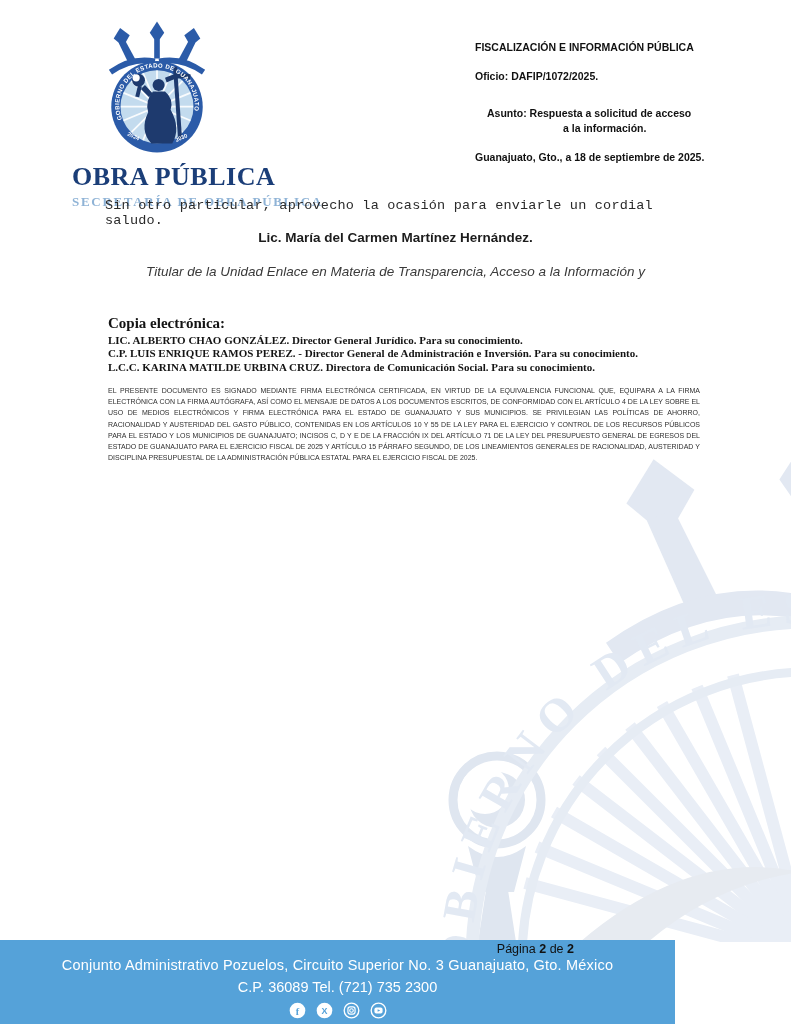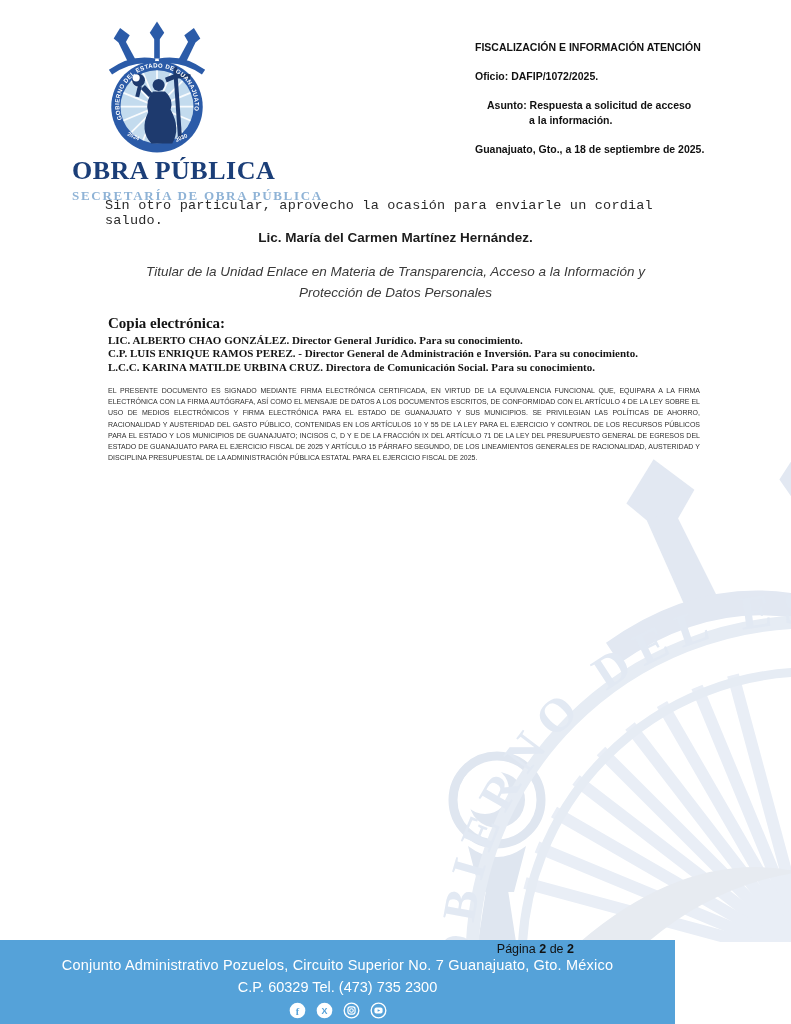--- a/index.html
+++ b/index.html
@@ -9,33 +9,33 @@
     background:#ffffff; overflow:hidden;
     font-family:"Liberation Sans", sans-serif; color:#1a1a1a;
   }
   
   .watermark { position:absolute; left:420px; top:430px; pointer-events:none; }
   
   .logo-block { position:absolute; left:72px; top:20px; width:170px; text-align:center; }
   .logo-seal { display:block; margin:0 auto; }
   .logo-title {
     font-family:"Liberation Serif", serif; font-weight:bold;
-    font-size:26px; color:#1b3e78; letter-spacing:0.5px; margin-top:2px; white-space:nowrap;
+    font-size:26px; color:#1b3e78; letter-spacing:0.5px; margin-top:8px; white-space:nowrap;
   }
   .logo-subtitle {
     font-family:"Liberation Serif", serif; font-weight:bold;
     font-size:13px; color:#8fb3d6; letter-spacing:1.7px; margin-top:2px; white-space:nowrap;
   }
   .office-block {
     position:absolute; left:475px; top:40px; width:250px;
     font-size:10.5px; font-weight:bold; line-height:15px; color:#111;
   }
   .office-block .gap { height:14px; }
-  .asunto-1 { margin-left:12px; }
-  .asunto-2 { margin-left:54px; }
+  .asunto-1 { margin-left:12px;margin-top:8px; }
+  .asunto-2 { margin-left:88px; }
   
   .closing {
     position:absolute; left:105px; top:198px; width:592px;
     font-size:13.5px; color:#2a2a2a; letter-spacing:0.2px;font-family:Liberation Mono, monospace;
   }
   .signatory-name {
     position:absolute; left:0; top:230px; width:791px; text-align:center;
     font-size:13.5px; font-weight:bold; color:#1c1c1c;
   }
   .signatory-title {
@@ -191,52 +191,51 @@
         <textPath href="#sealArc" startOffset="0%">GOBIERNO DEL ESTADO DE GUANAJUATO</textPath>
       </text>
       <text x="63" y="144" font-size="7" font-weight="bold" fill="#ffffff" font-family="Liberation Sans, sans-serif" transform="rotate(25 68 142)">2024</text>
       <text x="122" y="148" font-size="7" font-weight="bold" fill="#ffffff" font-family="Liberation Sans, sans-serif" transform="rotate(-25 128 144)">2030</text>
     </svg>
     <div class="logo-title">OBRA PÚBLICA</div>
     <div class="logo-subtitle">SECRETARÍA DE OBRA PÚBLICA</div>
   </div>
 
   <div class="office-block">
-    <div>FISCALIZACIÓN E INFORMACIÓN ATENCIÓN</div>
+    <div>FISCALIZACIÓN E INFORMACIÓN PÚBLICA</div>
     <div class="gap"></div>
     <div>Oficio: DAFIP/1072/2025.</div>
     <div class="gap"></div>
     <div class="asunto-1">Asunto: Respuesta a solicitud de acceso</div>
     <div class="asunto-2">a la información.</div>
     <div class="gap"></div>
     <div>Guanajuato, Gto., a 18 de septiembre de 2025.</div>
   </div>
 
   <div class="closing">Sin otro particular, aprovecho la ocasión para enviarle un cordial saludo.</div>
 
   <div class="signatory-name">Lic. María del Carmen Martínez Hernández.</div>
 
   <div class="signatory-title">
     <div>Titular de la Unidad Enlace en Materia de Transparencia, Acceso a la Información y</div>
-    <div>Protección de Datos Personales</div>
   </div>
 
   <div class="cc-block">
     <div class="cc-heading">Copia electrónica:</div>
     <div>LIC. ALBERTO CHAO GONZÁLEZ.  Director General Jurídico. Para su conocimiento.</div>
     <div>C.P. LUIS ENRIQUE RAMOS PEREZ. - Director General de Administración e Inversión. Para su conocimiento.</div>
     <div>L.C.C. KARINA MATILDE URBINA CRUZ.  Directora de Comunicación Social. Para su conocimiento.</div>
   </div>
 
   <div class="legal-notice">EL PRESENTE DOCUMENTO ES SIGNADO MEDIANTE FIRMA ELECTRÓNICA CERTIFICADA, EN VIRTUD DE LA EQUIVALENCIA FUNCIONAL QUE, EQUIPARA A LA FIRMA ELECTRÓNICA CON LA FIRMA AUTÓGRAFA, ASÍ COMO EL MENSAJE DE DATOS A LOS DOCUMENTOS ESCRITOS, DE CONFORMIDAD CON EL ARTÍCULO 4 DE LA LEY SOBRE EL USO DE MEDIOS ELECTRÓNICOS Y FIRMA ELECTRÓNICA PARA EL ESTADO DE GUANAJUATO Y SUS MUNICIPIOS. SE PRIVILEGIAN LAS POLÍTICAS DE AHORRO, RACIONALIDAD Y AUSTERIDAD DEL GASTO PÚBLICO, CONTENIDAS EN LOS ARTÍCULOS 10 Y 55 DE LA LEY PARA EL EJERCICIO Y CONTROL DE LOS RECURSOS PÚBLICOS PARA EL ESTADO Y LOS MUNICIPIOS DE GUANAJUATO; INCISOS C, D Y E DE LA FRACCIÓN IX DEL ARTÍCULO 71 DE LA LEY DEL PRESUPUESTO GENERAL DE EGRESOS DEL ESTADO DE GUANAJUATO PARA EL EJERCICIO FISCAL DE 2025 Y ARTÍCULO 15 PÁRRAFO SEGUNDO, DE LOS LINEAMIENTOS GENERALES DE RACIONALIDAD, AUSTERIDAD Y DISCIPLINA PRESUPUESTAL DE LA ADMINISTRACIÓN PÚBLICA ESTATAL PARA EL EJERCICIO FISCAL DE 2025.</div>
 
   <div class="footer">
     <div class="page-label"><span>Página </span><b>2</b><span> de </span><b>2</b></div>
-    <div class="footer-address">Conjunto Administrativo Pozuelos, Circuito Superior No. 7  Guanajuato, Gto. México</div>
-    <div class="footer-contact">C.P. 60329 Tel. (473) 735 2300</div>
+    <div class="footer-address">Conjunto Administrativo Pozuelos, Circuito Superior No. 3  Guanajuato, Gto. México</div>
+    <div class="footer-contact">C.P. 36089 Tel. (721) 735 2300</div>
     <div class="social-row">
       <svg class="social-icon" viewBox="0 0 20 20">
         <circle cx="10" cy="10" r="9.2" fill="#ffffff"></circle>
         <text x="10" y="15" text-anchor="middle" font-size="12" font-weight="bold" font-family="Liberation Serif, serif" fill="#55a2d9">f</text>
       </svg>
       <svg class="social-icon" viewBox="0 0 20 20">
         <circle cx="10" cy="10" r="9.2" fill="#ffffff"></circle>
         <text x="10" y="14" text-anchor="middle" font-size="10.5" font-weight="bold" font-family="Liberation Sans, sans-serif" fill="#55a2d9">X</text>
       </svg>
       <svg class="social-icon" viewBox="0 0 20 20">

